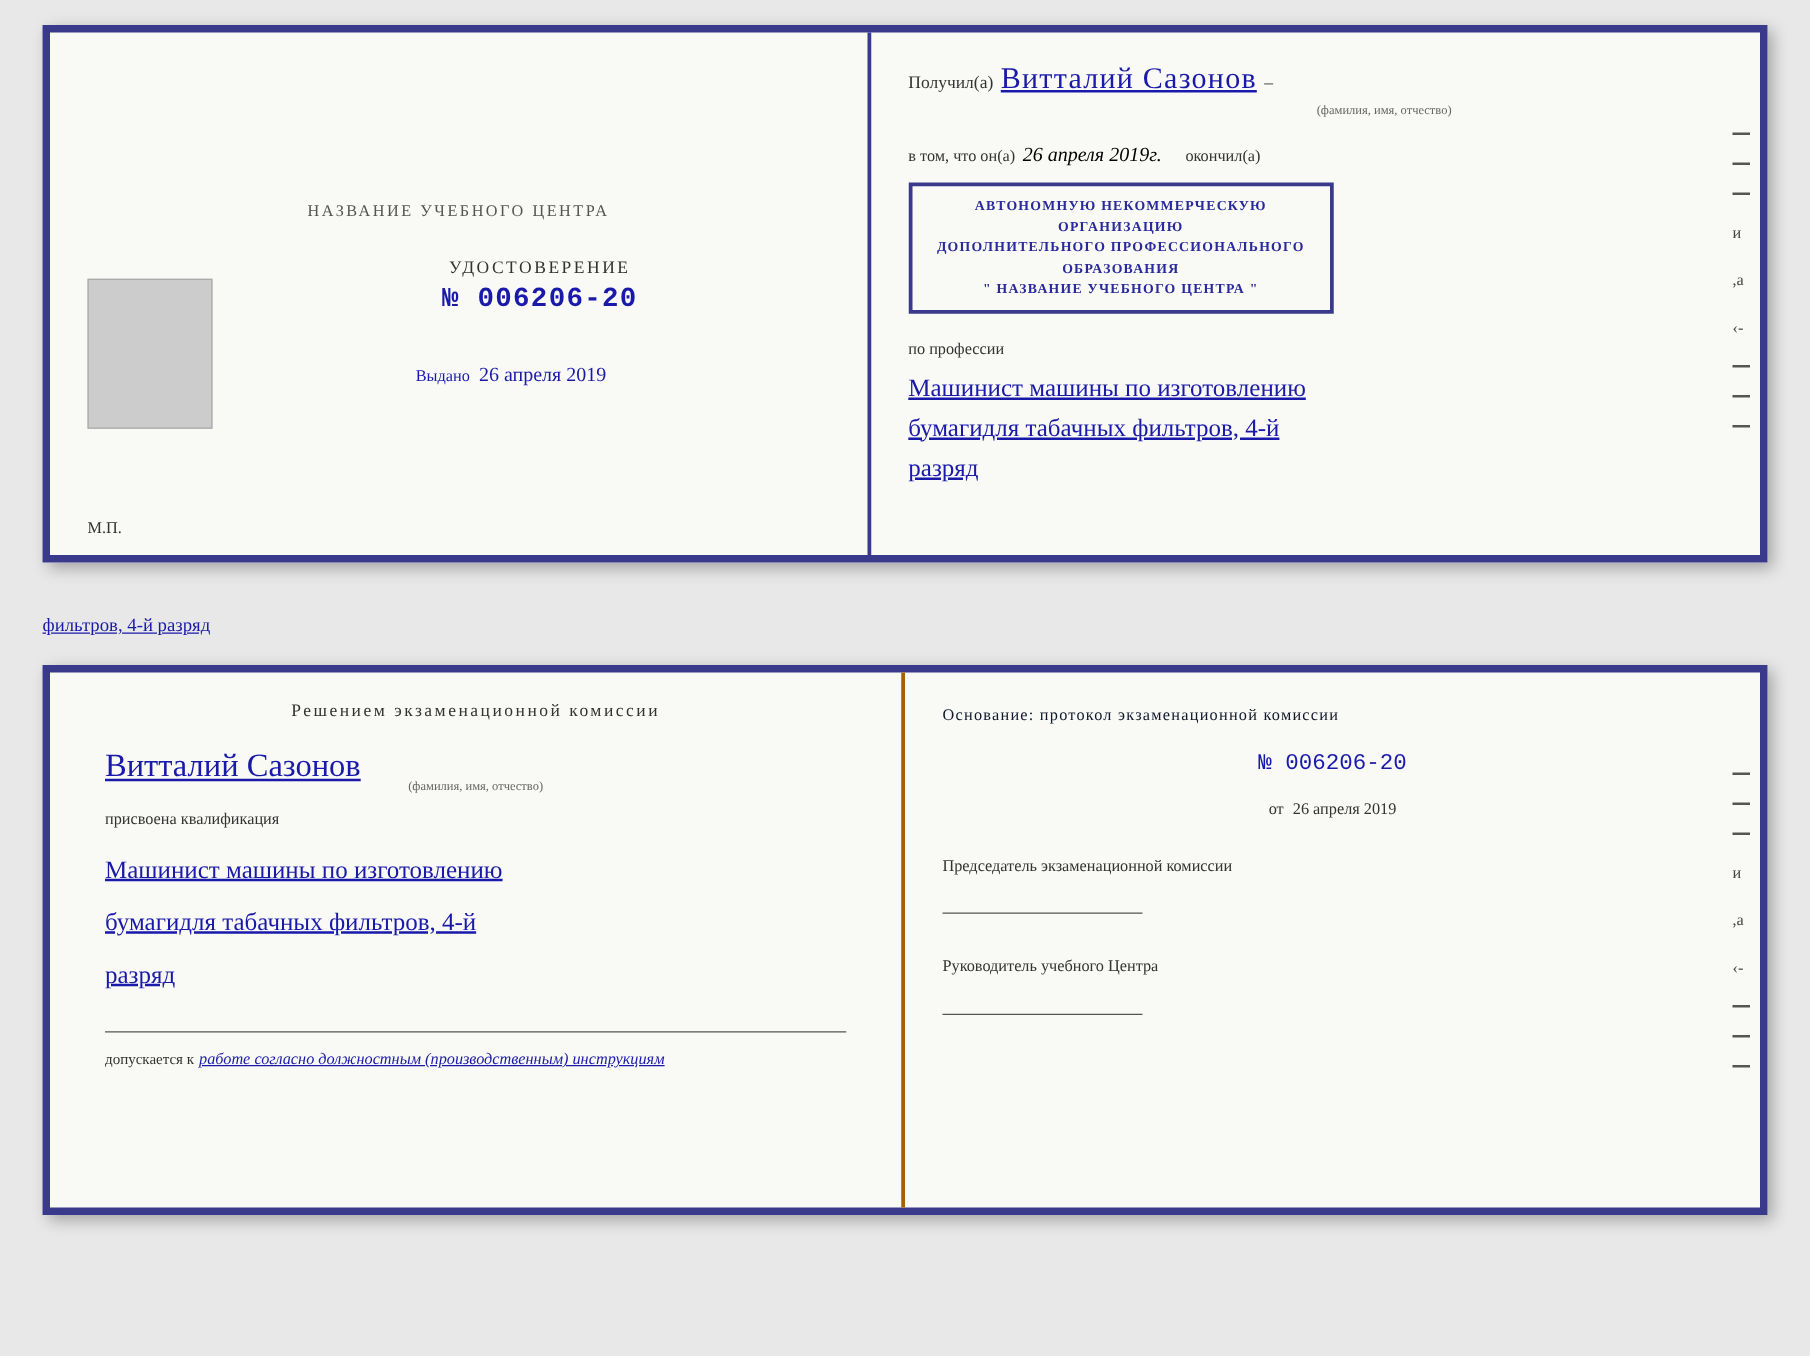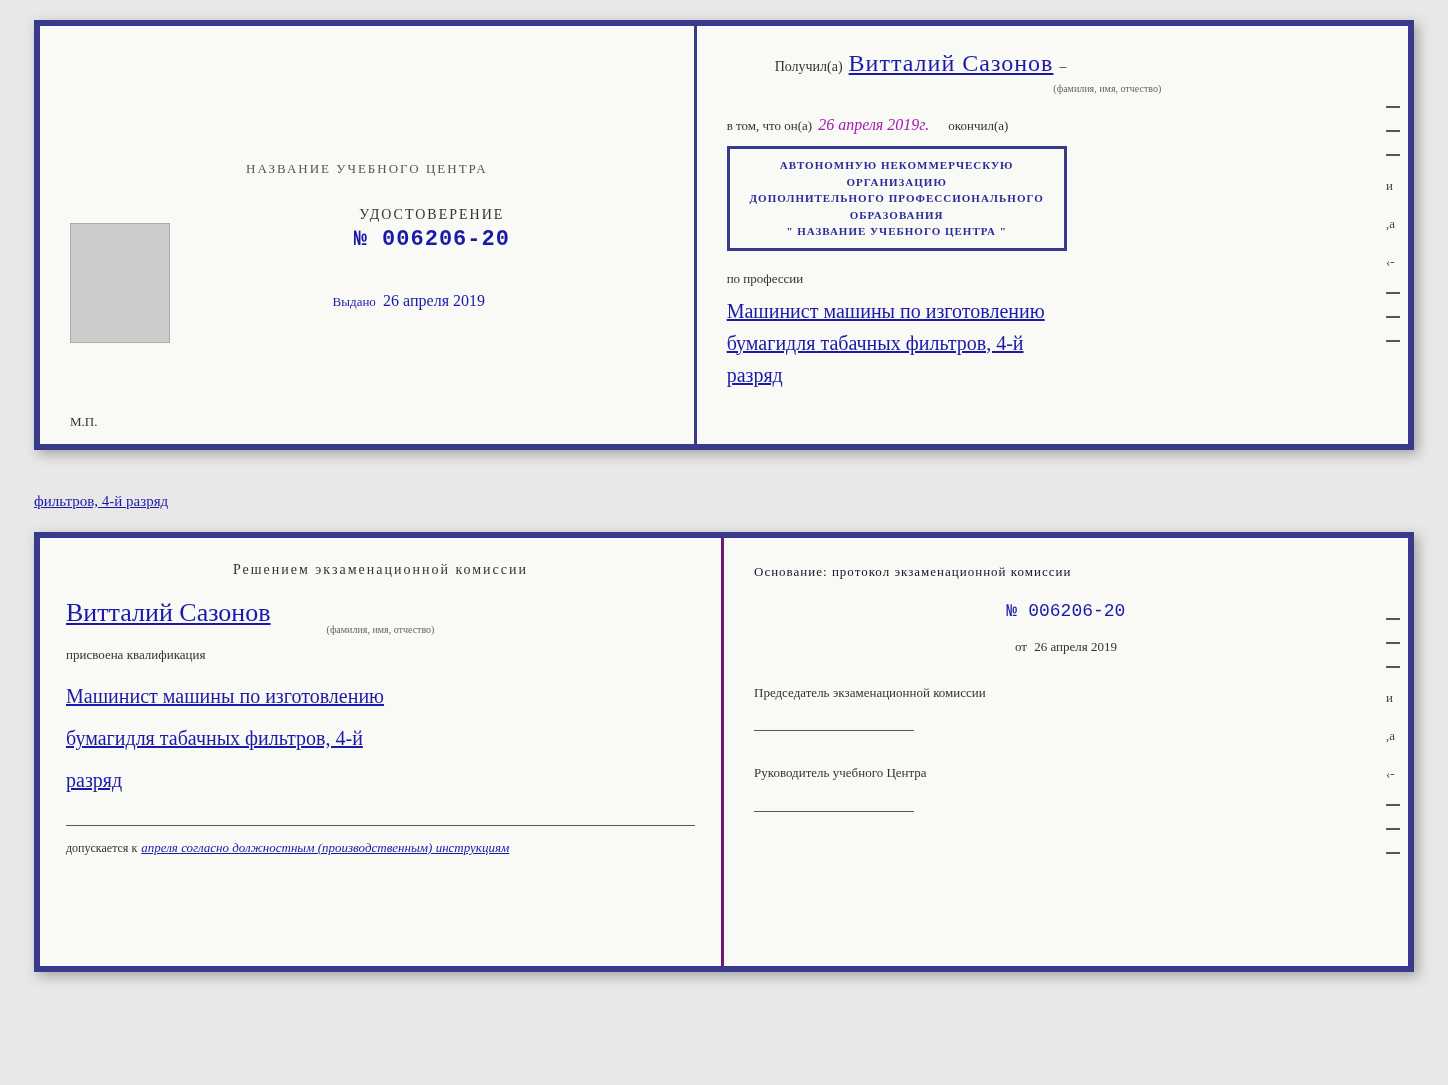--- a/index.html
+++ b/index.html
@@ -109,21 +109,20 @@
     }
 
     
     .poluchil-line {
       font-size: 14px;
       color: #333;
       display: flex;
       align-items: baseline;
       gap: 4px;
       flex-wrap: wrap;
-      margin-left: 48px;
     }
 
     .handwritten-name {
       font-family: 'Brush Script MT', cursive;
       font-size: 24px;
       color: #1a1aaa;
       text-decoration: underline;
       letter-spacing: 1px;
     }
 
@@ -141,21 +140,21 @@
       display: flex;
       align-items: baseline;
       gap: 6px;
       flex-wrap: wrap;
       margin-top: 10px;
     }
 
     .handwritten-date {
       font-family: 'Brush Script MT', cursive;
       font-size: 16px;
-      color: #a21caf;
+      color: #000000;
       font-style: italic;
     }
 
     .okончил-text {
       font-size: 13px;
       color: #333;
       margin-left: 13px;
     }
 
     .stamp-block {
@@ -225,22 +224,22 @@
       display: flex;
       width: 1380px;
       min-height: 440px;
       border: 6px solid #3a3a8c;
       background: #f9f9f5;
       box-shadow: 4px 4px 12px rgba(0,0,0,0.3);
     }
 
     .cert-bottom-left {
       width: 50%;
-      border-right: 3px solid #701a75;
-      padding: 24px 26px;
+      border-right: 3px solid #a16207;
+      padding: 24px 44px;
       display: flex;
       flex-direction: column;
       gap: 8px;
     }
 
     .cert-bottom-right {
       width: 50%;
       padding: 24px 30px;
       display: flex;
       flex-direction: column;
@@ -428,21 +427,21 @@
     <div class="prisvoyena-text">присвоена квалификация</div>
 
     <div>
       <div class="handwritten-profession-bottom">Машинист машины по изготовлению</div>
       <div class="handwritten-profession-bottom">бумагидля табачных фильтров, 4-й</div>
       <div class="handwritten-profession-bottom">разряд</div>
     </div>
 
     <div style="margin-top: 20px; border-top:1px solid #555; padding-top:12px;">
       <span class="dopuskaetsya-line">допускается к</span>
-      <span class="dopuskaetsya-italic">апреля согласно должностным (производственным) инструкциям</span>
+      <span class="dopuskaetsya-italic">работе согласно должностным (производственным) инструкциям</span>
     </div>
 
   </div>
 
   <div class="cert-bottom-right">
 
     <div class="osnovanie-text">Основание: протокол экзаменационной  комиссии</div>
 
     <div class="protocol-number">№  006206-20</div>
 

